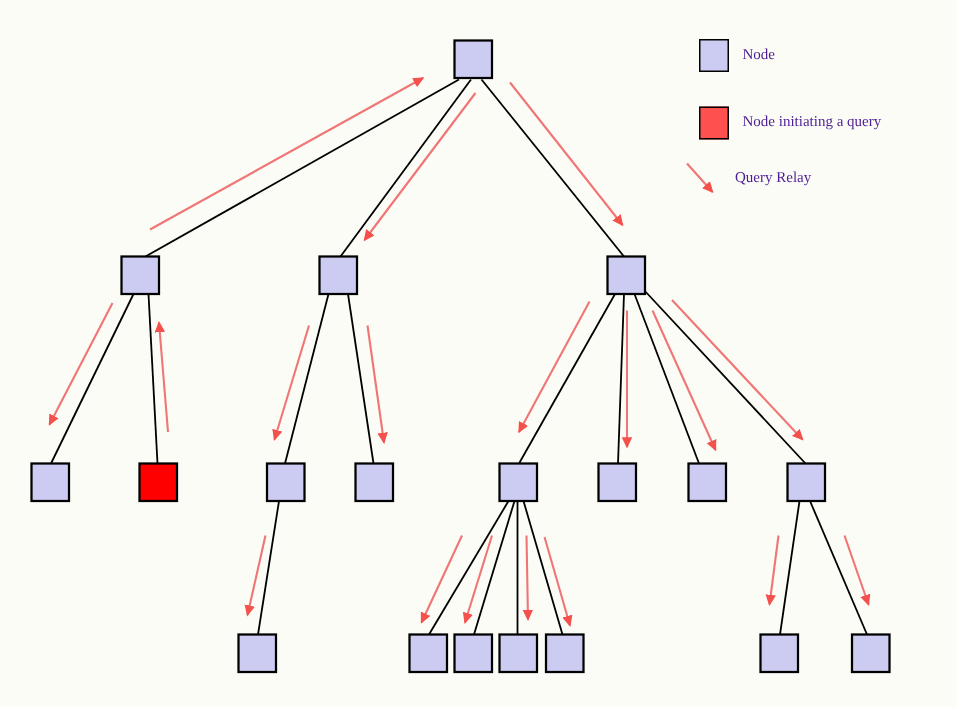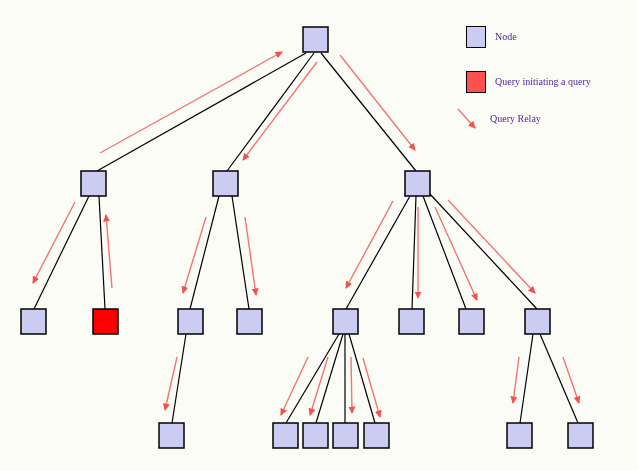--- a/index.html
+++ b/index.html
@@ -109,21 +109,21 @@
       </g>
   </svg>
 
   <div class="legend-row legend-row-1">
     <span class="swatch" id="swatch-node" style="background: rgb(204, 204, 242);"></span>
     <span class="legend-label">Node</span>
   </div>
 
   <div class="legend-row legend-row-2">
     <span class="swatch" id="swatch-query" style="background: rgb(255, 80, 80);"></span>
-    <span class="legend-label">Query initiating a query</span>
+    <span class="legend-label">Node initiating a query</span>
   </div>
 
   <div class="legend-row legend-row-3">
     <svg class="legend-arrow-svg" id="legend-arrow" width="27" height="28" viewBox="0 0 27 28">
       <line id="legend-arrow-line" x1="4" y1="4" x2="21" y2="23" marker-end="url(#arrowhead)" stroke="#f07575" stroke-width="1.4"></line>
     </svg>
     <span class="legend-label">Query Relay</span>
   </div>
 
 </div>

